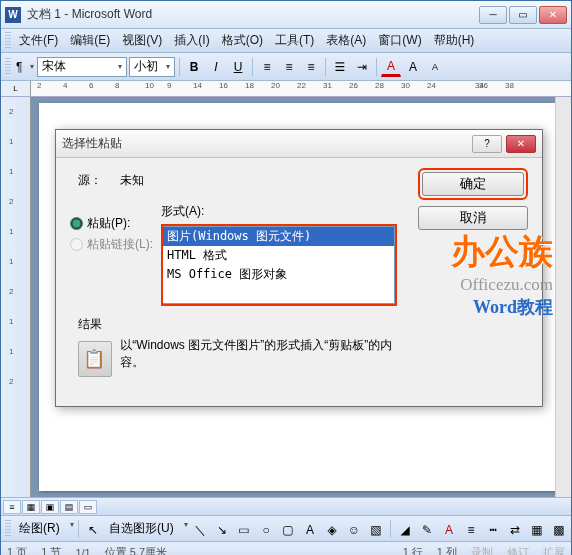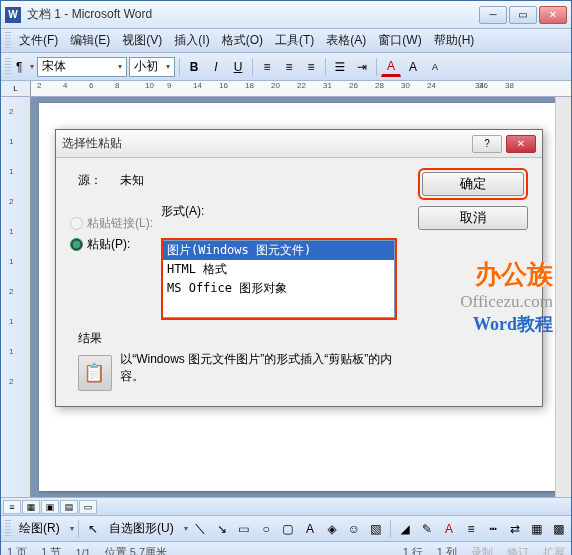--- a/index.html
+++ b/index.html
@@ -45,41 +45,41 @@
 .dlg-title .t { flex: 1; color: #333; }
 .dlg-ctrl { width: 30px; height: 18px; border: 1px solid #aaa; border-radius: 2px; margin-left: 4px; display: flex; align-items: center; justify-content: center; font-size: 10px; background: linear-gradient(to bottom,#f8f8f8,#e0e0e0); cursor: pointer; }
 .dlg-ctrl.x { background: linear-gradient(to bottom,#e07880,#c8303b); color: #fff; border-color: #a33; }
 .dlg-body { padding: 10px 14px; display: grid; grid-template-columns: 1fr 110px; gap: 10px; }
 .left-col { }
 .src-row { display: flex; gap: 18px; margin: 4px 0 14px 8px; }
 .radio-row { display: flex; gap: 8px; align-items: flex-start; }
 .radios { display: flex; flex-direction: column; gap: 4px; padding-top: 12px; }
 .radios label { display: flex; align-items: center; gap: 4px; white-space: nowrap; }
 .radios input { accent-color: #3a7; }
-.format-label { margin-bottom: 18px; }
+.format-label { margin-bottom: 4px; }
 .listbox { width: 232px; height: 78px; border: 1px solid #7b9ebd; background: #fff; font-family: "SimSun", monospace; font-size: 12px; overflow: hidden; border-left: 0; }
 .red-box { border: 2px solid #e30; padding: 0; }
 .listbox .item { padding: 1px 4px; white-space: nowrap; }
 .listbox .sel { background: #316ac5; color: #fff; }
 .result-block { margin-top: 10px; }
 .result-body { display: flex; gap: 8px; align-items: flex-start; padding: 4px 8px; }
 .result-icon { width: 36px; height: 36px; background: linear-gradient(to bottom,#e8e8e8,#d0d0d0); border: 1px solid #aaa; border-radius: 2px; display: flex; align-items: center; justify-content: center; font-size: 18px; color: #777; margin-top: 4px; }
 .right-col { display: flex; flex-direction: column; gap: 6px; }
 .dlg-btn { height: 24px; border: 1px solid #888; border-radius: 3px; background: linear-gradient(to bottom,#f8f8f8,#e0e0e0); cursor: pointer; }
 .ok-hl { border: 2px solid #e30; padding: 2px; border-radius: 6px; }
 .chk-row { margin-top: 16px; display: flex; align-items: center; gap: 4px; color: #888; }
 .watermark { position: absolute; right: 18px; top: 228px; text-align: right; font-family: "Microsoft YaHei"; pointer-events: none; }
-.wm1 { color: #ff6a00; font-size: 26px; font-weight: bold; text-shadow: 1px 1px 0 #fff; margin-top: 28px; }
+.wm1 { color: #ff6a00; font-size: 34px; font-weight: bold; text-shadow: 1px 1px 0 #fff; }
 .wm2 { color: #999; font-size: 17px; }
 .wm3 { color: #2a6ac8; font-size: 18px; font-weight: bold; }
 
 
 .view-bar { height: 18px; background: linear-gradient(to bottom,#e6eefb,#cdddf3); display: flex; align-items: center; padding: 0 2px; border-top: 1px solid #a0b8d0; }
 .vb-btn { width: 18px; height: 14px; border: 1px solid #a7bfdd; margin-right: 1px; background: #f0f6fd; font-size: 9px; display: flex; align-items: center; justify-content: center; cursor: pointer; }
-.draw-bar { height: 26px; background: linear-gradient(to bottom,#e6eefb,#cdddf3); display: flex; align-items: center; padding: 4px 2px; border-top: 1px solid #a0b8d0; gap: 2px; overflow: hidden; }
+.draw-bar { height: 26px; background: linear-gradient(to bottom,#e6eefb,#cdddf3); display: flex; align-items: flex-start; padding: 4px 2px; border-top: 1px solid #a0b8d0; gap: 2px; overflow: hidden; }
 .draw-bar .lbl { font-size: 12px; padding: 0 4px; }
 .status-bar { height: 22px; background: linear-gradient(to bottom,#e6eefb,#cdddf3); display: flex; align-items: center; padding: 0 6px; border-top: 1px solid #a0b8d0; gap: 14px; color: #555; font-size: 11px; }
 .status-bar .dim { color: #b0b0b0; }
 
 .scroll-v { position: absolute; right: 0; top: 0; bottom: 0; width: 16px; background: #e8e8e8; border-left: 1px solid #ccc; }
 </style>
 </head>
 <body>
 
 <div class="window">
@@ -186,27 +186,27 @@
       <div class="dlg-ctrl x">✕</div>
     </div>
     <div class="dlg-body">
       <div class="left-col">
         <div class="src-row">
           <span>源：</span>
           <span>未知</span>
         </div>
         <div class="radio-row">
           <div class="radios">
+            <label>
+                <input type="radio" checked="" style="">
+                <span>粘贴(P):</span>
+              </label>
             <label style="color:#888">
                 <input type="radio" disabled="" style="">
                 <span>粘贴链接(L):</span>
-              </label>
-            <label>
-                <input type="radio" checked="" style="">
-                <span>粘贴(P):</span>
               </label>
           </div>
           <div>
             <div class="format-label">形式(A):</div>
             <div class="red-box">
               <div class="listbox">
                 <div class="item sel">图片(Windows 图元文件)</div>
                 <div class="item">HTML 格式</div>
                 <div class="item">MS Office 图形对象</div>
               </div>

